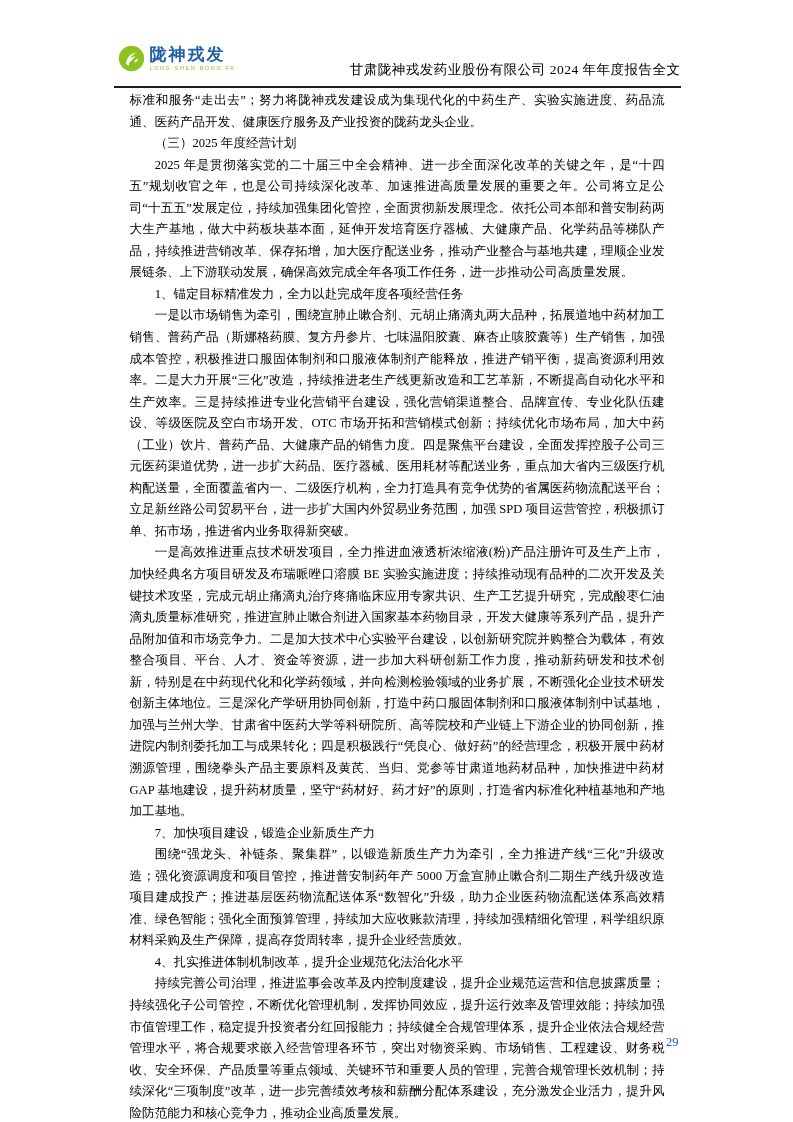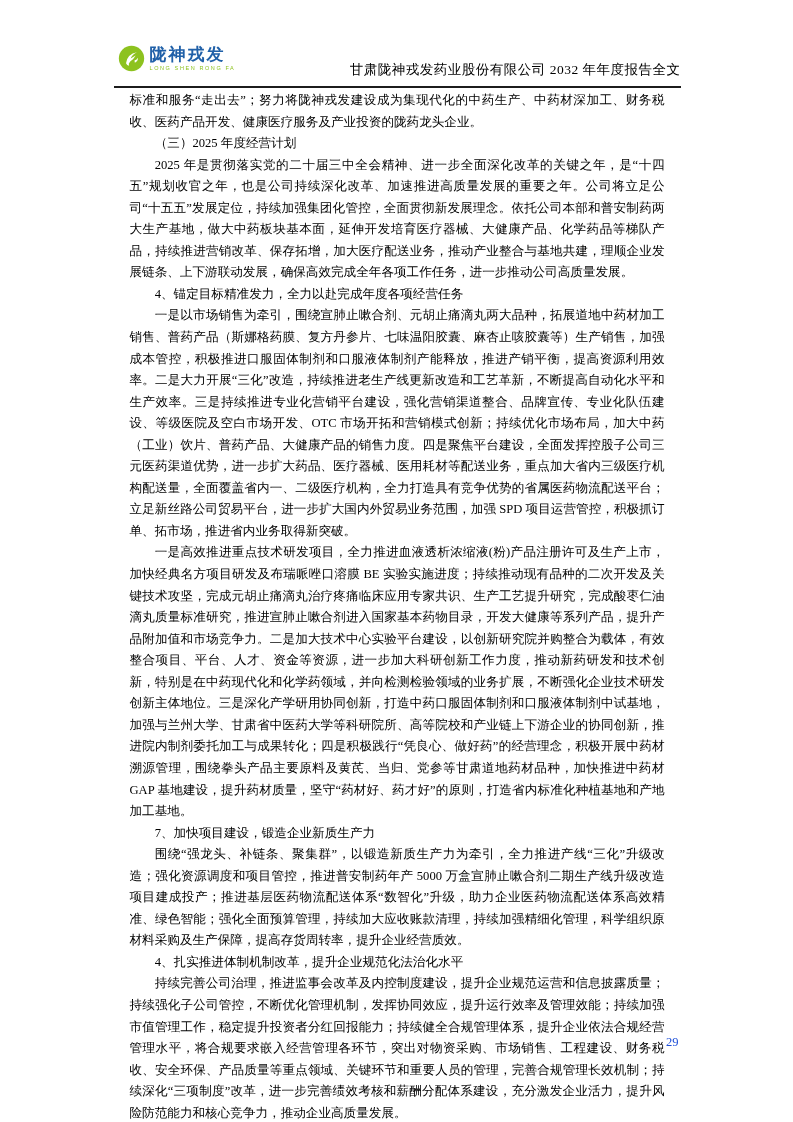--- a/index.html
+++ b/index.html
@@ -66,28 +66,28 @@
           <circle cx="16" cy="16" r="15" fill="currentColor"></circle>
           <path d="M9.5 21.5 Q11 10.5 22.5 8.5 Q16.5 11.5 15 16 L21 12.5 Q18.5 17 14.5 19.5 Q12 21.5 13 24.5 Q10.5 24 9.5 21.5 Z" fill="#ffffff"></path>
           <path d="M19.5 18.5 Q22.5 17.5 23.5 15 Q24 19 20 21 Z" fill="#ffffff"></path>
         </svg>
       </span>
       <span class="logo-text">
         <span class="logo-cn">陇神戎发</span>
         <span class="logo-en">LONG SHEN RONG FA</span>
       </span>
     </div>
-    <div class="header-title">甘肃陇神戎发药业股份有限公司 2032 年年度报告全文</div>
+    <div class="header-title">甘肃陇神戎发药业股份有限公司 2024 年年度报告全文</div>
   </div>
 
   <div class="content">
-    <p class="body-para no-indent">标准和服务“走出去”；努力将陇神戎发建设成为集现代化的中药生产、中药材深加工、财务税收、医药产品开发、健康医疗服务及产业投资的陇药龙头企业。</p>
+    <p class="body-para no-indent">标准和服务“走出去”；努力将陇神戎发建设成为集现代化的中药生产、实验实施进度、药品流通、医药产品开发、健康医疗服务及产业投资的陇药龙头企业。</p>
     <p class="heading">（三）2025 年度经营计划</p>
     <p class="body-para">2025 年是贯彻落实党的二十届三中全会精神、进一步全面深化改革的关键之年，是“十四五”规划收官之年，也是公司持续深化改革、加速推进高质量发展的重要之年。公司将立足公司“十五五”发展定位，持续加强集团化管控，全面贯彻新发展理念。依托公司本部和普安制药两大生产基地，做大中药板块基本面，延伸开发培育医疗器械、大健康产品、化学药品等梯队产品，持续推进营销改革、保存拓增，加大医疗配送业务，推动产业整合与基地共建，理顺企业发展链条、上下游联动发展，确保高效完成全年各项工作任务，进一步推动公司高质量发展。</p>
-    <p class="heading">4、锚定目标精准发力，全力以赴完成年度各项经营任务</p>
+    <p class="heading">1、锚定目标精准发力，全力以赴完成年度各项经营任务</p>
     <p class="body-para">一是以市场销售为牵引，围绕宣肺止嗽合剂、元胡止痛滴丸两大品种，拓展道地中药材加工销售、普药产品（斯娜格药膜、复方丹参片、七味温阳胶囊、麻杏止咳胶囊等）生产销售，加强成本管控，积极推进口服固体制剂和口服液体制剂产能释放，推进产销平衡，提高资源利用效率。二是大力开展“三化”改造，持续推进老生产线更新改造和工艺革新，不断提高自动化水平和生产效率。三是持续推进专业化营销平台建设，强化营销渠道整合、品牌宣传、专业化队伍建设、等级医院及空白市场开发、OTC 市场开拓和营销模式创新；持续优化市场布局，加大中药（工业）饮片、普药产品、大健康产品的销售力度。四是聚焦平台建设，全面发挥控股子公司三元医药渠道优势，进一步扩大药品、医疗器械、医用耗材等配送业务，重点加大省内三级医疗机构配送量，全面覆盖省内一、二级医疗机构，全力打造具有竞争优势的省属医药物流配送平台；立足新丝路公司贸易平台，进一步扩大国内外贸易业务范围，加强 SPD 项目运营管控，积极抓订单、拓市场，推进省内业务取得新突破。</p>
     <p class="body-para">一是高效推进重点技术研发项目，全力推进血液透析浓缩液(粉)产品注册许可及生产上市，加快经典名方项目研发及布瑞哌唑口溶膜 BE 实验实施进度；持续推动现有品种的二次开发及关键技术攻坚，完成元胡止痛滴丸治疗疼痛临床应用专家共识、生产工艺提升研究，完成酸枣仁油滴丸质量标准研究，推进宣肺止嗽合剂进入国家基本药物目录，开发大健康等系列产品，提升产品附加值和市场竞争力。二是加大技术中心实验平台建设，以创新研究院并购整合为载体，有效整合项目、平台、人才、资金等资源，进一步加大科研创新工作力度，推动新药研发和技术创新，特别是在中药现代化和化学药领域，并向检测检验领域的业务扩展，不断强化企业技术研发创新主体地位。三是深化产学研用协同创新，打造中药口服固体制剂和口服液体制剂中试基地，加强与兰州大学、甘肃省中医药大学等科研院所、高等院校和产业链上下游企业的协同创新，推进院内制剂委托加工与成果转化；四是积极践行“凭良心、做好药”的经营理念，积极开展中药材溯源管理，围绕拳头产品主要原料及黄芪、当归、党参等甘肃道地药材品种，加快推进中药材 GAP 基地建设，提升药材质量，坚守“药材好、药才好”的原则，打造省内标准化种植基地和产地加工基地。</p>
     <p class="heading">7、加快项目建设，锻造企业新质生产力</p>
     <p class="body-para">围绕“强龙头、补链条、聚集群”，以锻造新质生产力为牵引，全力推进产线“三化”升级改造；强化资源调度和项目管控，推进普安制药年产 5000 万盒宣肺止嗽合剂二期生产线升级改造项目建成投产；推进基层医药物流配送体系“数智化”升级，助力企业医药物流配送体系高效精准、绿色智能；强化全面预算管理，持续加大应收账款清理，持续加强精细化管理，科学组织原材料采购及生产保障，提高存货周转率，提升企业经营质效。</p>
     <p class="heading">4、扎实推进体制机制改革，提升企业规范化法治化水平</p>
     <p class="body-para">持续完善公司治理，推进监事会改革及内控制度建设，提升企业规范运营和信息披露质量；持续强化子公司管控，不断优化管理机制，发挥协同效应，提升运行效率及管理效能；持续加强市值管理工作，稳定提升投资者分红回报能力；持续健全合规管理体系，提升企业依法合规经营管理水平，将合规要求嵌入经营管理各环节，突出对物资采购、市场销售、工程建设、财务税收、安全环保、产品质量等重点领域、关键环节和重要人员的管理，完善合规管理长效机制；持续深化“三项制度”改革，进一步完善绩效考核和薪酬分配体系建设，充分激发企业活力，提升风险防范能力和核心竞争力，推动企业高质量发展。</p>
   </div>
 
   <div class="page-number">29</div>
 

